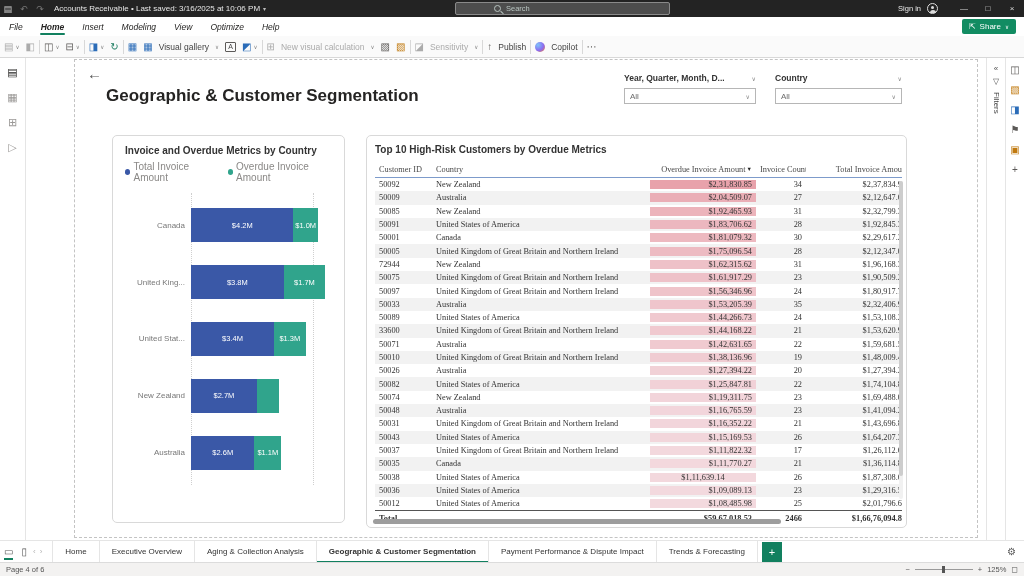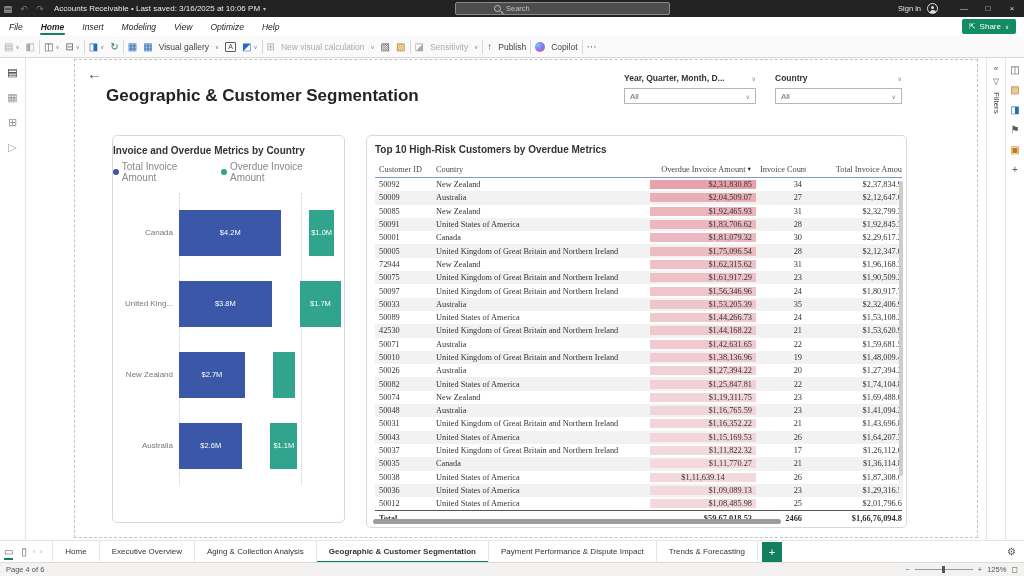--- a/index.html
+++ b/index.html
@@ -77,33 +77,33 @@
   .slicer-head { display:flex; justify-content:space-between; align-items:center;
     font-size:8.5px; font-weight:bold; color:#333; margin-bottom:5px; }
   .slicer-head .cv, .slicer-box .cv { font-size:6px; color:#888; font-weight:normal; }
   .slicer-box { height:16px; border:1px solid #b6b6b6; background:#fff; display:flex;
     align-items:center; justify-content:space-between; padding:0 5px; font-size:8px; color:#6b6b6b; }
 
   .card { position:absolute; background:#fff; border:1px solid #d9d9d9; border-radius:5px; }
   .card-title { font-size:10px; font-weight:bold; color:#333; }
 
   
-  #chart-card { left:37px; top:75px; width:233px; height:388px; padding:9px 8px 6px 0; }
+  #chart-card { left:37px; top:75px; width:233px; height:388px; padding:9px 8px 6px 12px; }
   .legend { display:flex; gap:10px; margin-top:5px; font-size:10px; color:#8a8886; align-items:center; }
   .leg-item { display:flex; align-items:center; gap:3px; }
   .leg-dot { width:6px; height:6px; border-radius:50%; }
   .plot { position:relative; margin-top:10px; height:310px; }
   .grid-line { position:absolute; top:0; bottom:18px; width:0;
     border-left:1px dotted #cfcfcf; }
   .chart-rows { position:absolute; left:0; right:0; top:4px; bottom:22px;
     display:flex; flex-direction:column; justify-content:space-around; }
   .chart-row { display:flex; align-items:center; height:38px; }
   .cat-label { width:66px; text-align:right; padding-right:6px; font-size:8px; color:#777; flex:0 0 auto;
     white-space:nowrap; overflow:hidden; }
-  .bar-wrap { display:flex; height:46px;gap:28px; }
+  .bar-wrap { display:flex; height:34px; }
   .seg { display:flex; align-items:center; justify-content:center; color:#fff; font-size:7.5px;
     white-space:nowrap; overflow:hidden; }
   .x-axis { position:absolute; left:0; right:0; bottom:0; height:14px; font-size:8px; color:#777; }
   .x-axis span { position:absolute; }
 
   
   #table-card { left:291px; top:75px; width:541px; height:393px; padding:8px 4px 4px 8px; }
   .tbl { margin-top:6px; position:relative;font-family:Liberation Serif, serif; }
   .tr { display:grid; grid-template-columns:57px 218px 106px 50px 100px; align-items:center;
     height:13.3px; font-size:8.3px; color:#333; }
@@ -346,20 +346,27 @@
                 </div>
               </div>
               <div class="chart-row">
                 <div class="cat-label">United King...</div>
                 <div class="bar-wrap">
                   <div class="seg" style="width: 92.72px; background: rgb(58, 88, 167);">$3.8M</div>
                   <div class="seg" style="width: 41.48px; background: rgb(48, 164, 140);">$1.7M</div>
                 </div>
               </div>
               <div class="chart-row">
+                <div class="cat-label">United Stat...</div>
+                <div class="bar-wrap">
+                  <div class="seg" style="width: 82.96px; background: rgb(58, 88, 167);">$3.4M</div>
+                  <div class="seg" style="width: 31.72px; background: rgb(48, 164, 140);">$1.3M</div>
+                </div>
+              </div>
+              <div class="chart-row">
                 <div class="cat-label">New Zealand</div>
                 <div class="bar-wrap">
                   <div class="seg" style="width: 65.88px; background: rgb(58, 88, 167);">$2.7M</div>
                   <div class="seg" style="width: 21.96px; background: rgb(48, 164, 140);"></div>
                 </div>
               </div>
               <div class="chart-row">
                 <div class="cat-label">Australia</div>
                 <div class="bar-wrap">
                   <div class="seg" style="width: 63.44px; background: rgb(58, 88, 167);">$2.6M</div>
@@ -452,21 +459,21 @@
                 <div class="c r">$2,32,406.9</div>
               </div>
               <div class="tr">
                 <div class="c">50089</div>
                 <div class="c">United States of America</div>
                 <div class="c r" style="background: rgb(240, 201, 207);">$1,44,266.73</div>
                 <div class="c r">24</div>
                 <div class="c r">$1,53,108.2</div>
               </div>
               <div class="tr even">
-                <div class="c">42530</div>
+                <div class="c">33600</div>
                 <div class="c">United Kingdom of Great Britain and Northern Ireland</div>
                 <div class="c r" style="background: rgb(240, 201, 207);">$1,44,168.22</div>
                 <div class="c r">21</div>
                 <div class="c r">$1,53,620.9</div>
               </div>
               <div class="tr">
                 <div class="c">50071</div>
                 <div class="c">Australia</div>
                 <div class="c r" style="background: rgb(240, 202, 208);">$1,42,631.65</div>
                 <div class="c r">22</div>

